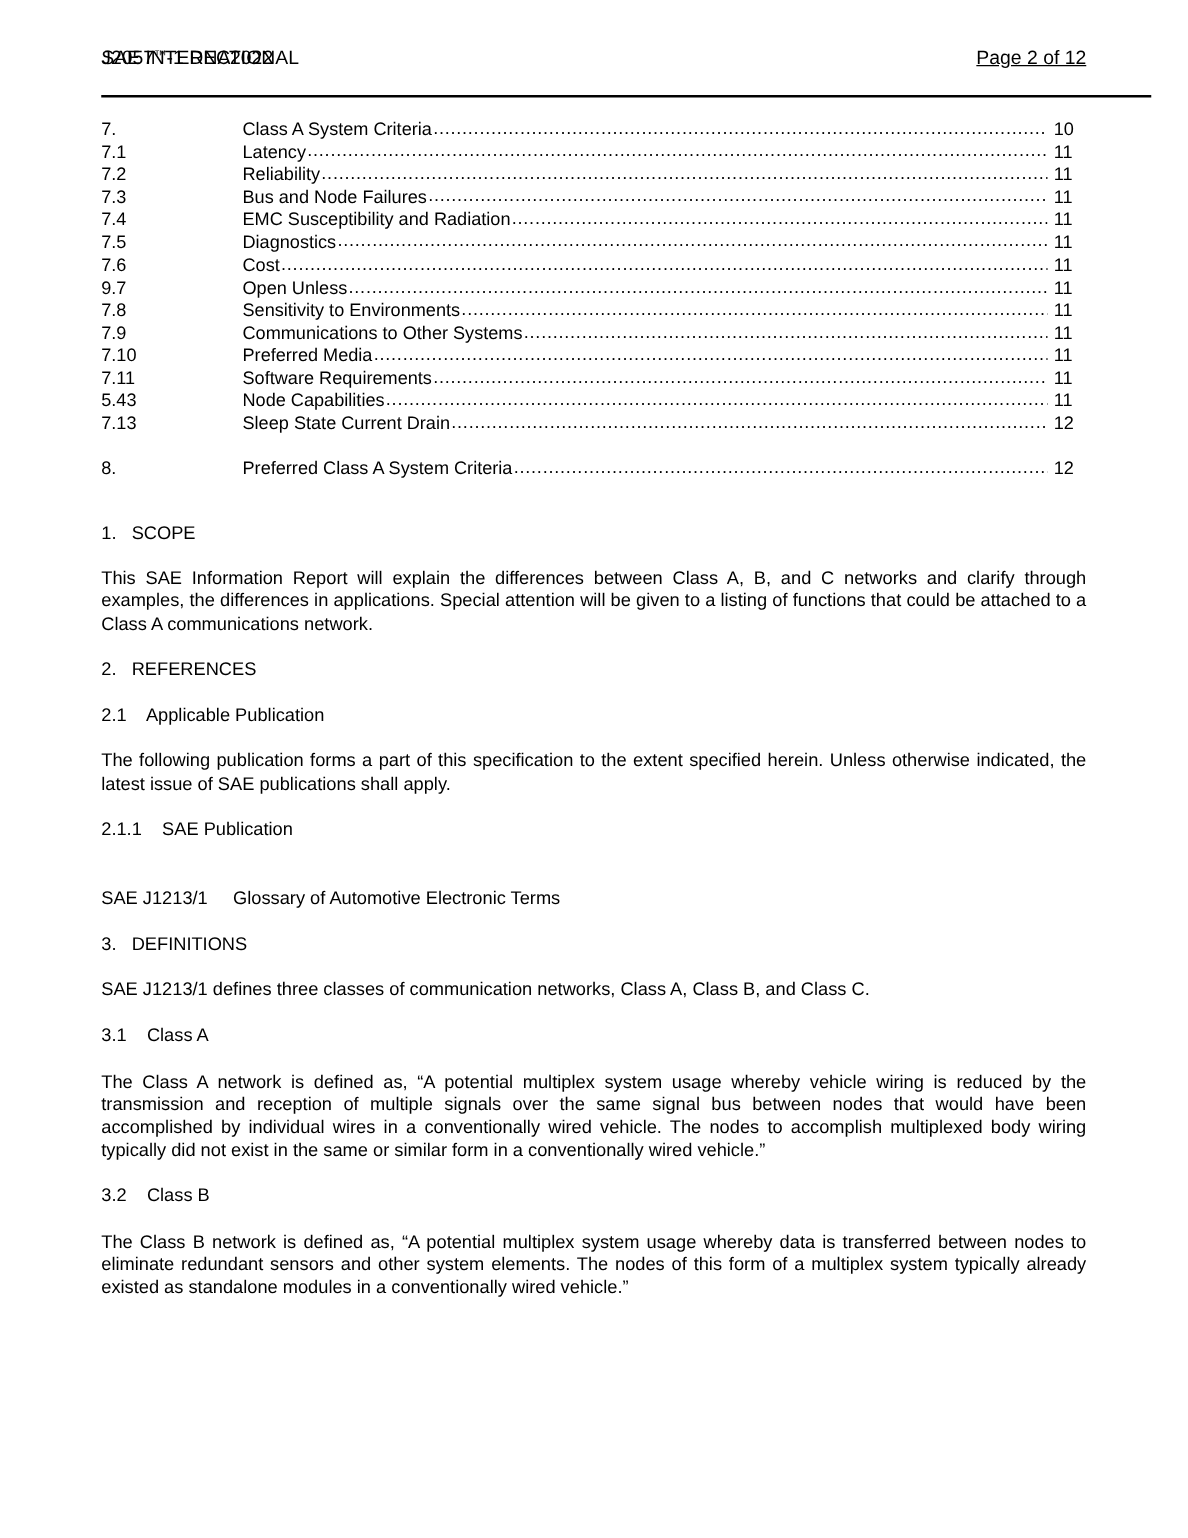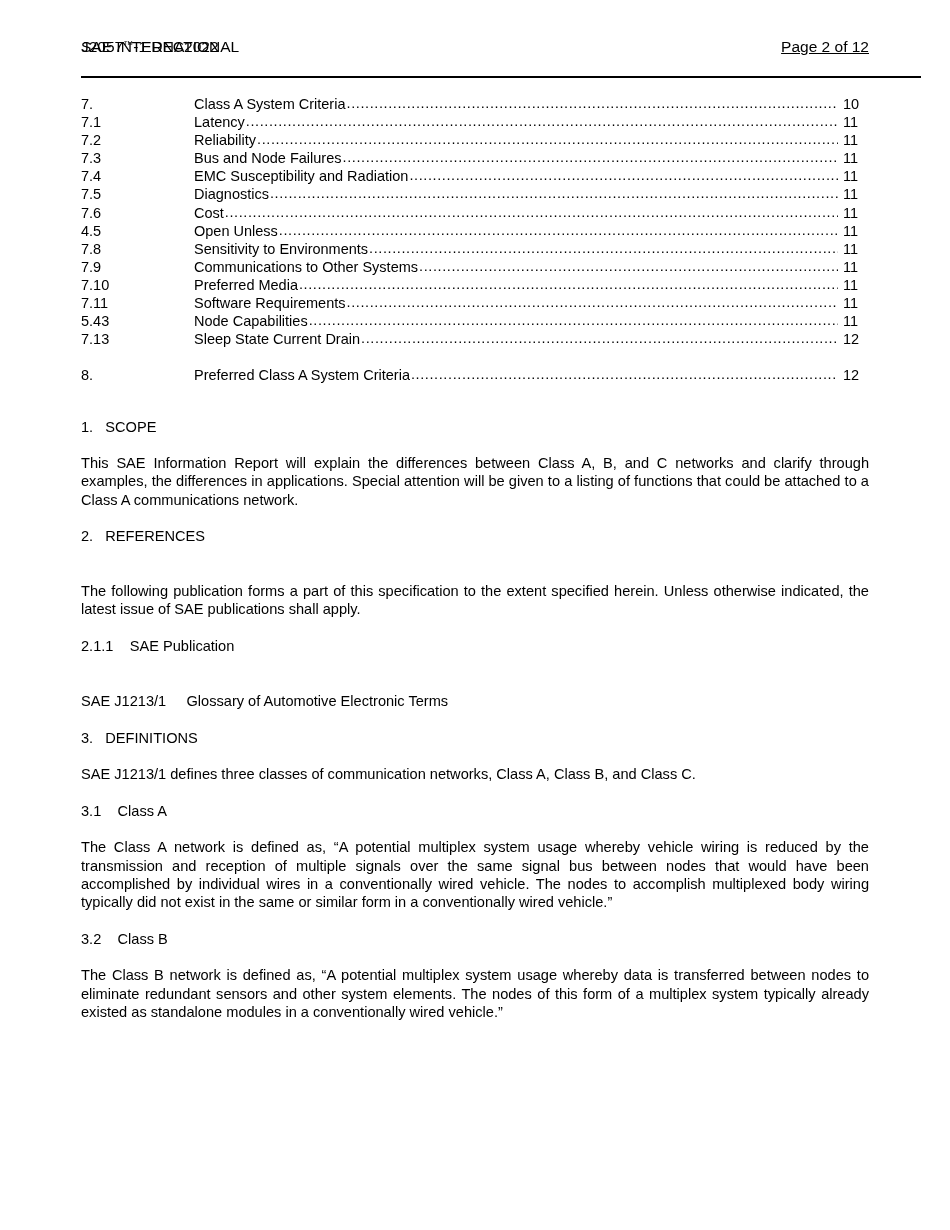--- a/index.html
+++ b/index.html
@@ -172,21 +172,21 @@
           <span class="toc-dots"></span>
           <span class="toc-page">11</span>
         </div>
         <div class="toc-row">
           <span class="toc-num">7.6</span>
           <span class="toc-title">Cost</span>
           <span class="toc-dots"></span>
           <span class="toc-page">11</span>
         </div>
         <div class="toc-row">
-          <span class="toc-num">4.5</span>
+          <span class="toc-num">9.7</span>
           <span class="toc-title">Open Unless</span>
           <span class="toc-dots"></span>
           <span class="toc-page">11</span>
         </div>
         <div class="toc-row">
           <span class="toc-num">7.8</span>
           <span class="toc-title">Sensitivity to Environments</span>
           <span class="toc-dots"></span>
           <span class="toc-page">11</span>
         </div>
@@ -234,20 +234,21 @@
 
   <div class="body-content">
 
     <div class="heading">1.   SCOPE</div>
     <div class="spacer"></div>
     <p class="para">This SAE Information Report will explain the differences between Class A, B, and C networks and clarify through examples, the differences in applications.  Special attention will be given to a listing of functions that could be attached to a Class A communications network.</p>
 
     <div class="spacer"></div>
     <div class="heading">2.   REFERENCES</div>
     <div class="spacer"></div>
+    <div class="sub-heading">2.1    Applicable Publication</div>
     <div class="spacer"></div>
     <p class="para">The following publication forms a part of this specification to the extent specified herein.  Unless otherwise indicated, the latest issue of SAE publications shall apply.</p>
 
     <div class="spacer"></div>
     <div class="sub-heading">2.1.1    SAE Publication</div>
     <div class="spacer"></div>
 
     <div class="spacer"></div>
     <div class="sub-heading">SAE J1213/1     Glossary of Automotive Electronic Terms</div>
 

